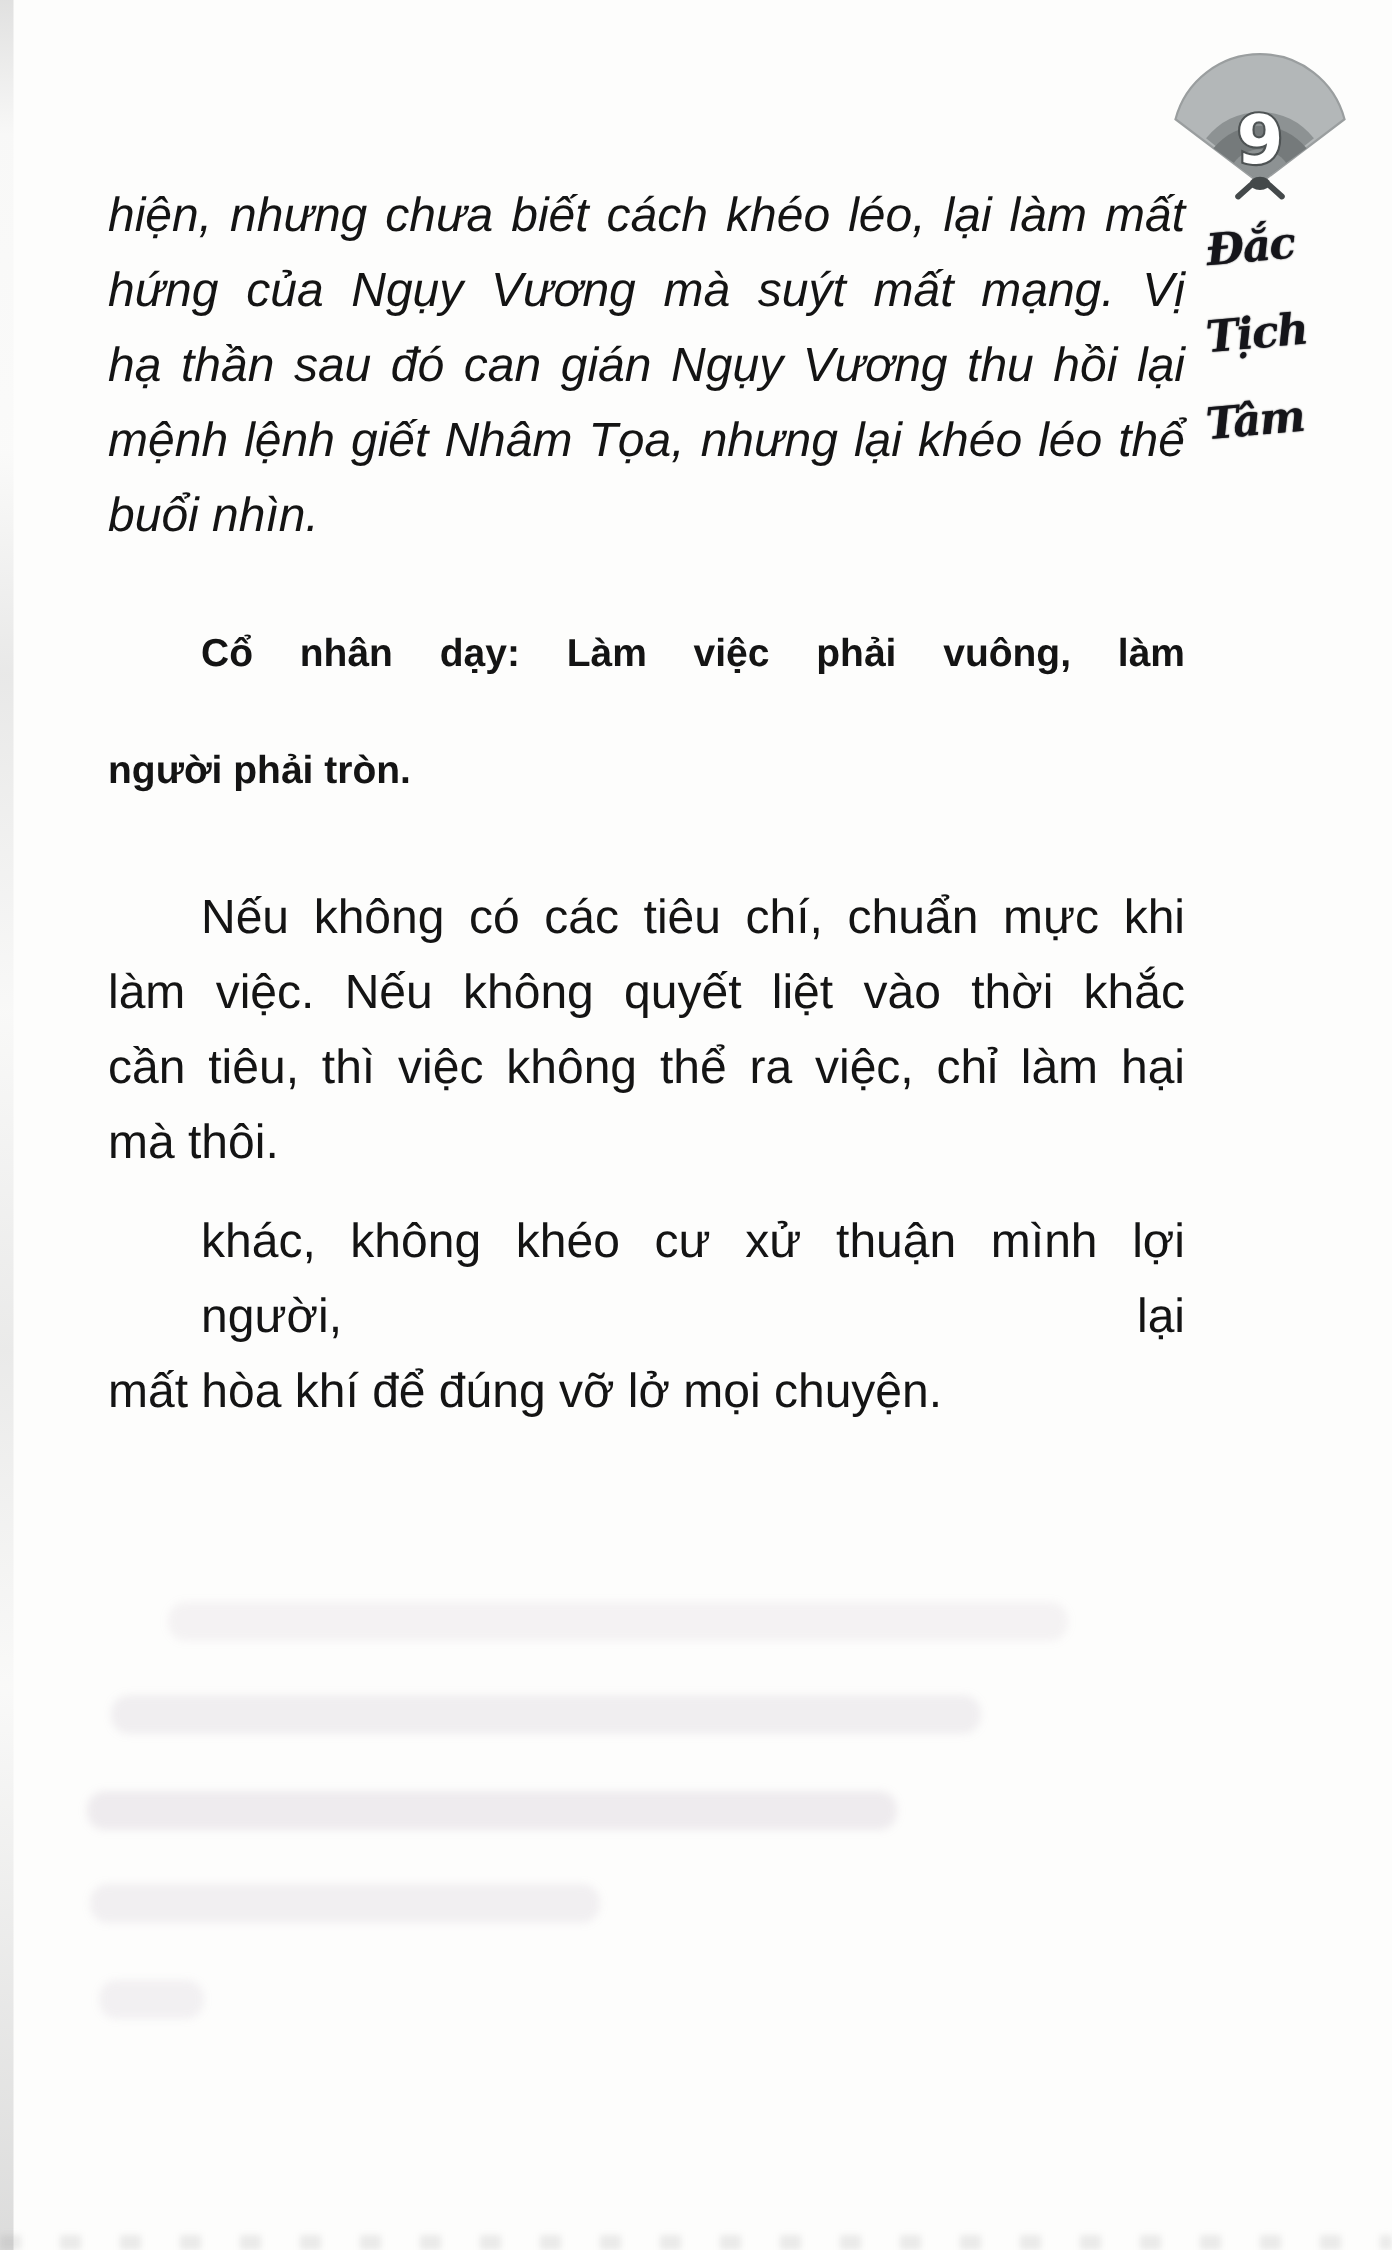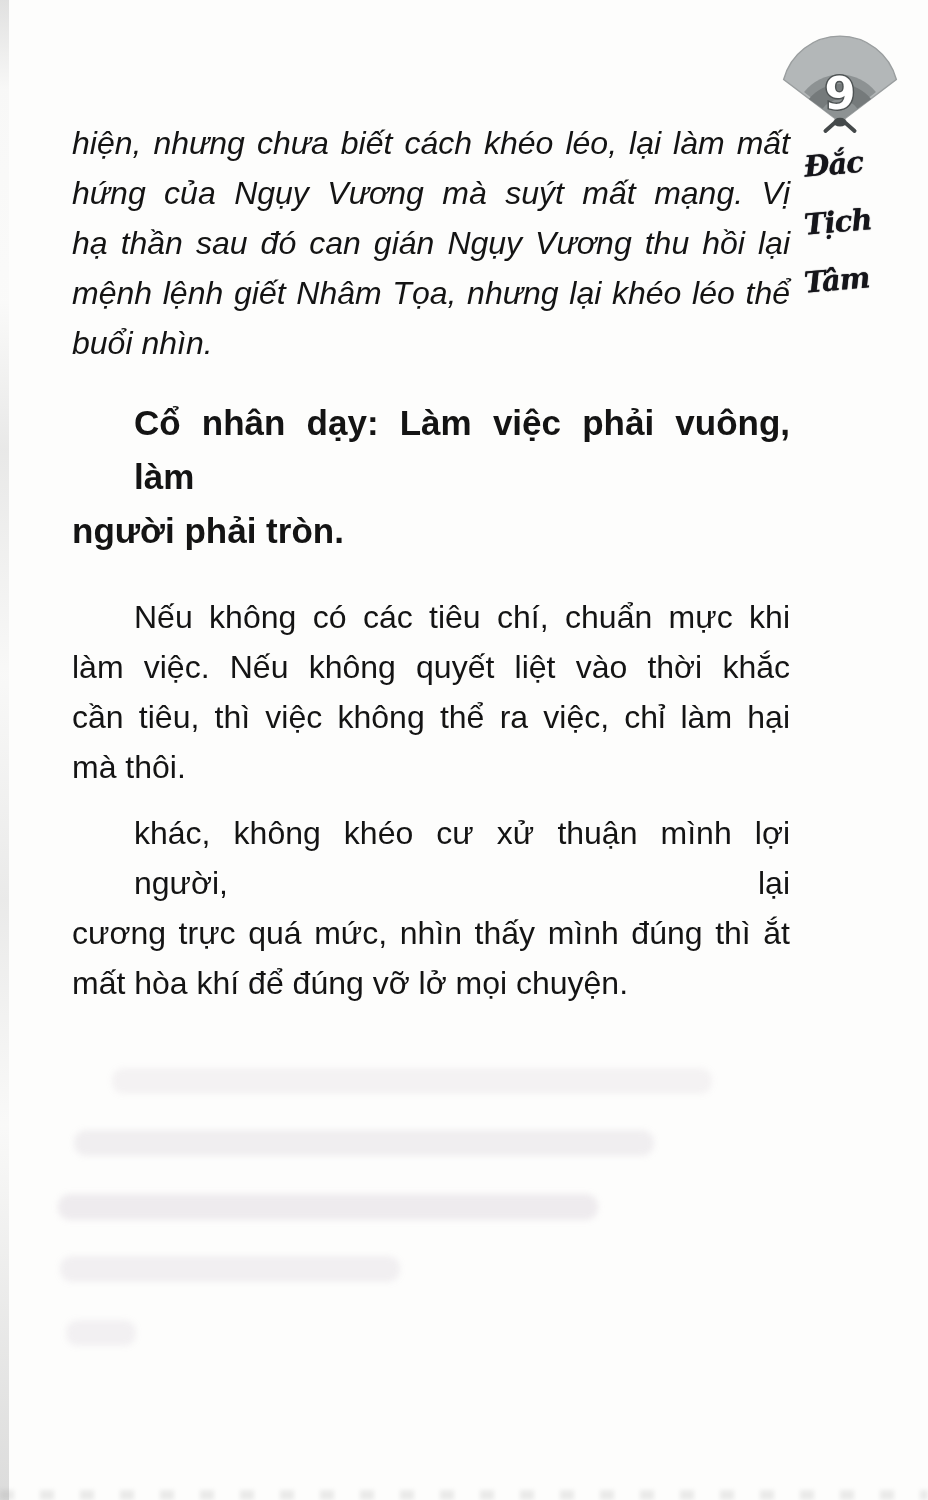--- a/index.html
+++ b/index.html
@@ -58,21 +58,21 @@
   
   .content {
     position:absolute; left:72px; top:118px; width:718px;
   }
   .para { font-size:32px; line-height:50px; margin:0; }
   .para .line { text-align:justify; text-align-last:justify; }
   .para .line:last-child { text-align-last:left; }
   .para.indent .line:first-child { padding-left:62px; }
   .oblique { font-style:italic; }
   .heading {
-    font-weight:bold; font-size:35px; line-height:54px;
+    font-weight:bold; font-size:26px; line-height:78px;
     margin:28px 0 34px 0;
   }
   .heading .line { text-align:justify; text-align-last:justify; }
   .heading .line:last-child { text-align-last:left; }
   .heading .line:first-child { padding-left:62px; }
   .gap-after-p2 { height:16px; }
 
   
   .ghost { position:absolute; left:0; top:1068px; width:100%; }
   .ghost-line {
@@ -125,21 +125,20 @@
       </div>
     <div class="para indent">
         <div class="line">Nếu không có các tiêu chí, chuẩn mực khi</div>
         <div class="line">làm việc. Nếu không quyết liệt vào thời khắc</div>
         <div class="line">cần tiêu, thì việc không thể ra việc, chỉ làm hại</div>
         <div class="line">mà thôi.</div>
       </div>
     <div class="gap-after-p2"></div>
     <div class="para indent">
         <div class="line">khác, không khéo cư xử thuận mình lợi người, lại</div>
-        <div class="line">cương trực quá mức, nhìn thấy mình đúng thì ắt</div>
         <div class="line">mất hòa khí để đúng vỡ lở mọi chuyện.</div>
       </div>
   </div>
 
   <div class="ghost">
     <div class="ghost-line g1"></div>
     <div class="ghost-line g2"></div>
     <div class="ghost-line g3"></div>
     <div class="ghost-line g4"></div>
     <div class="ghost-line g5"></div>

